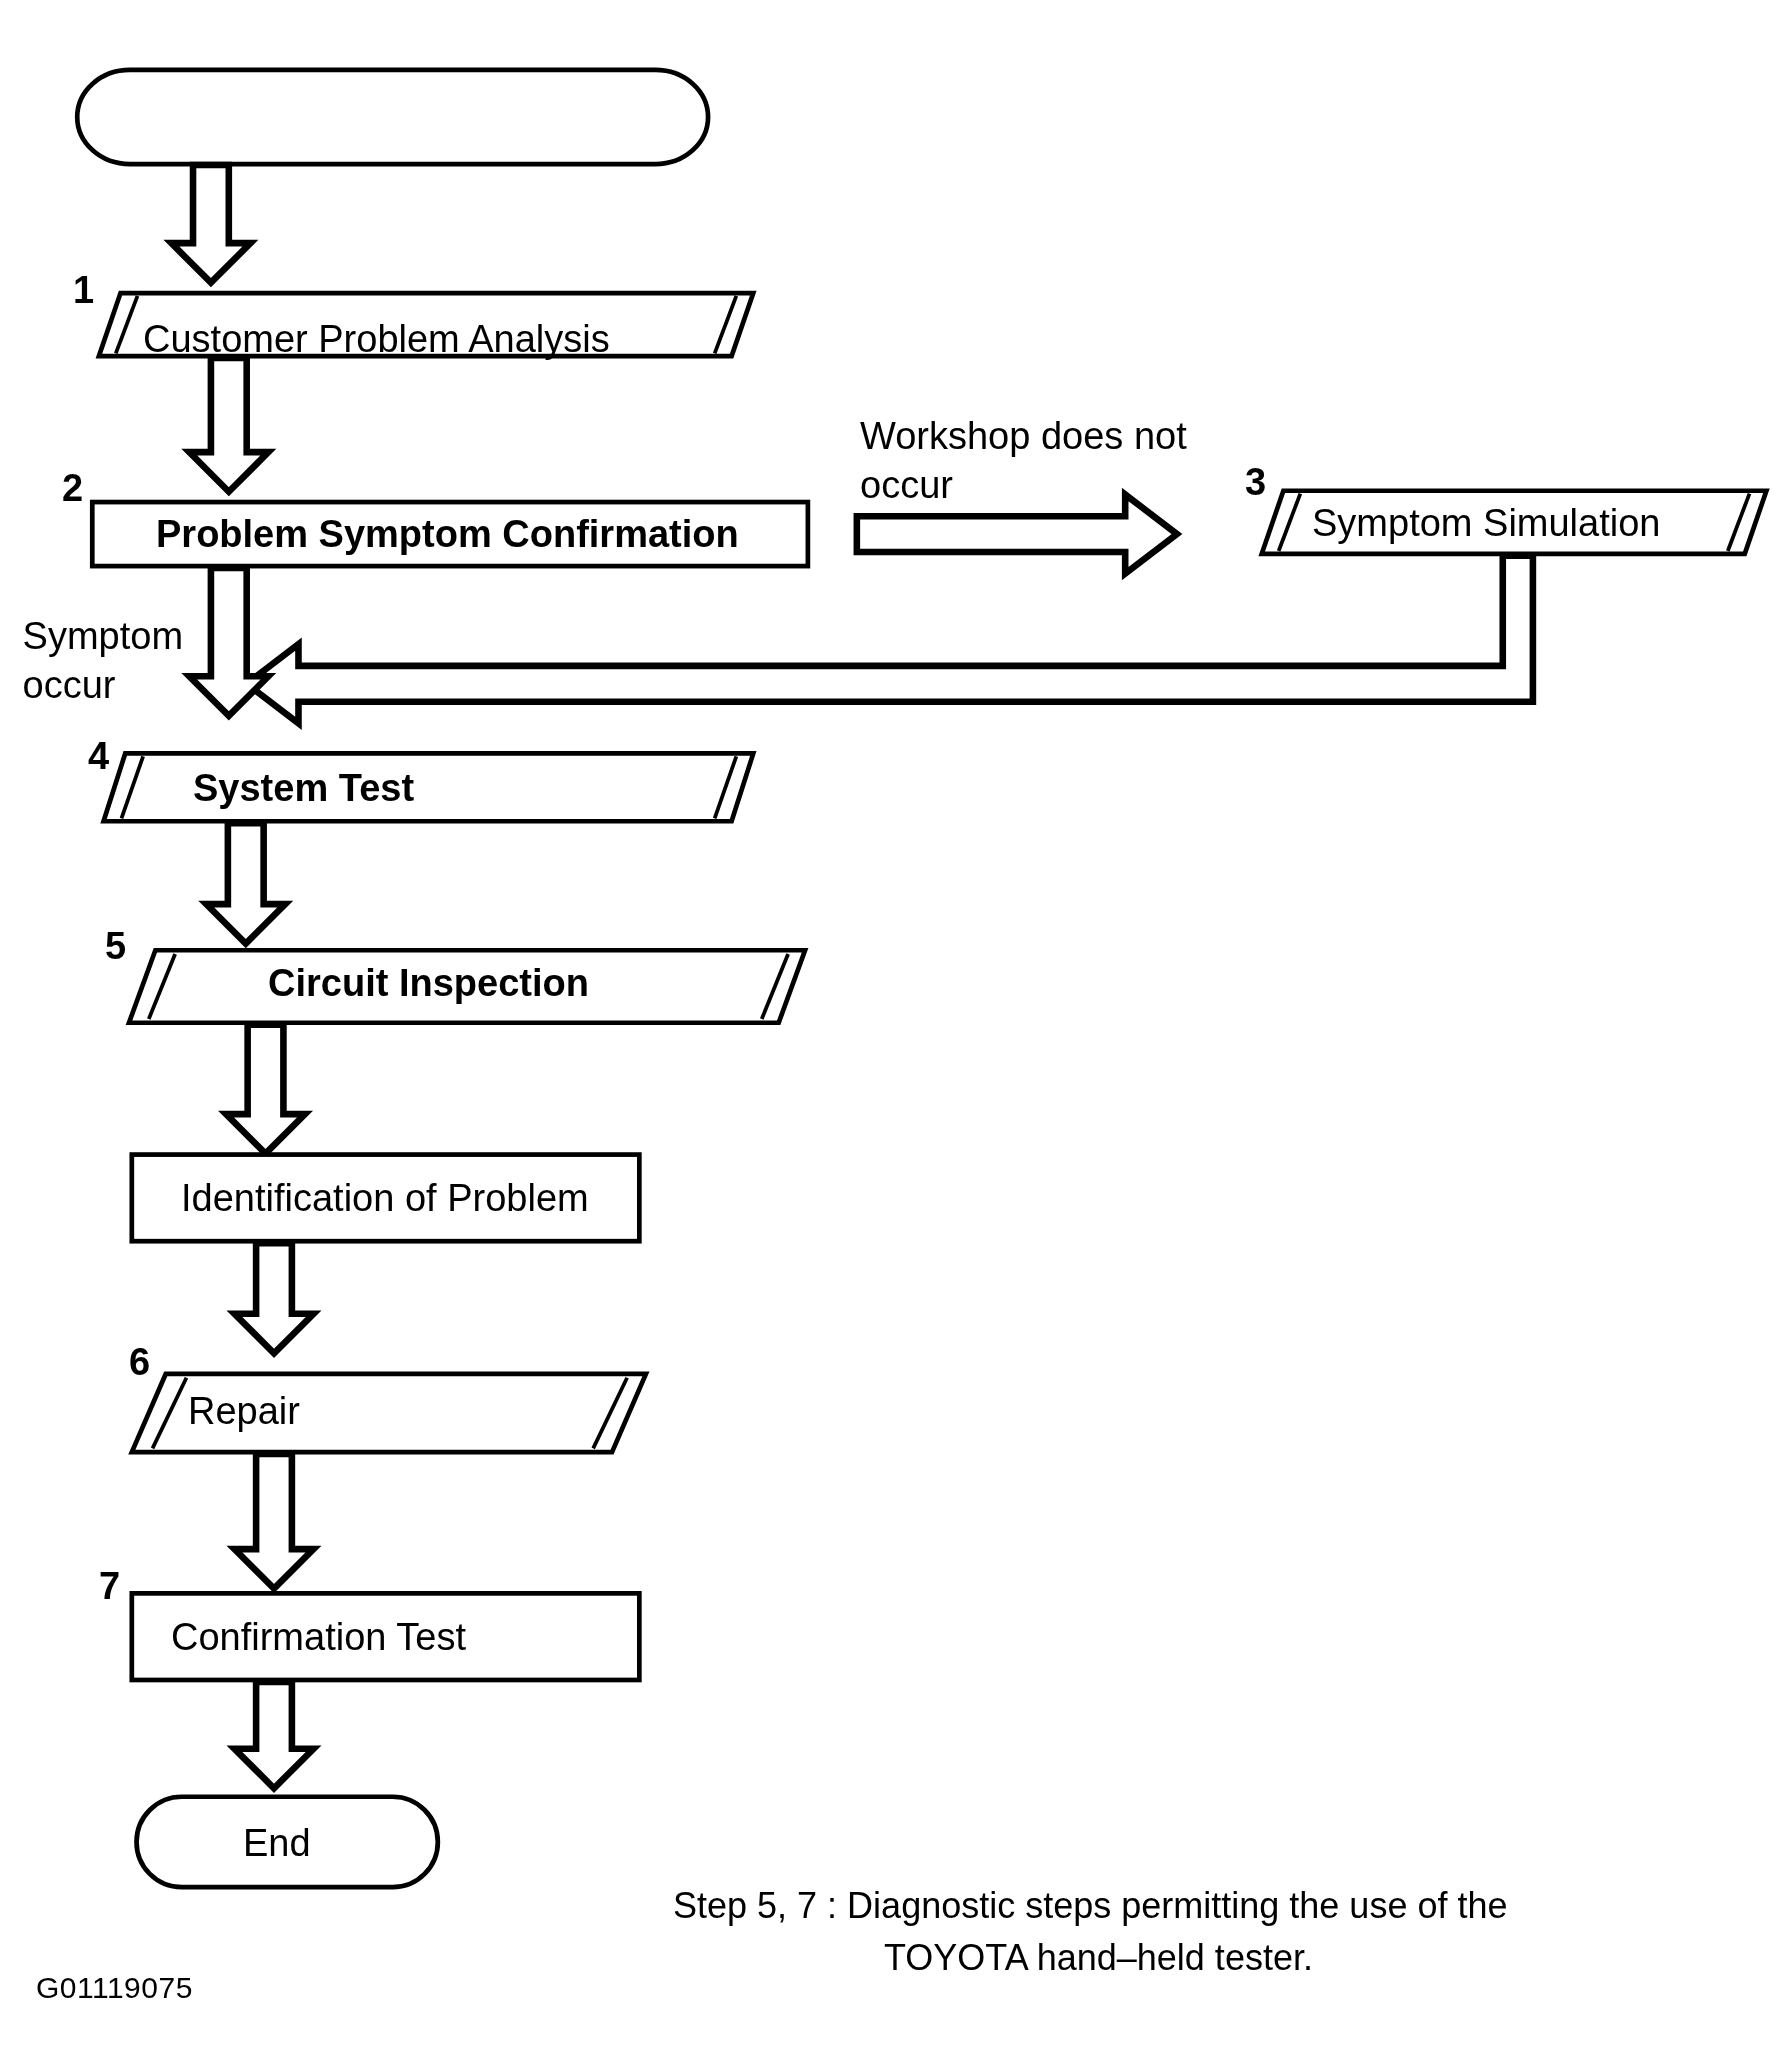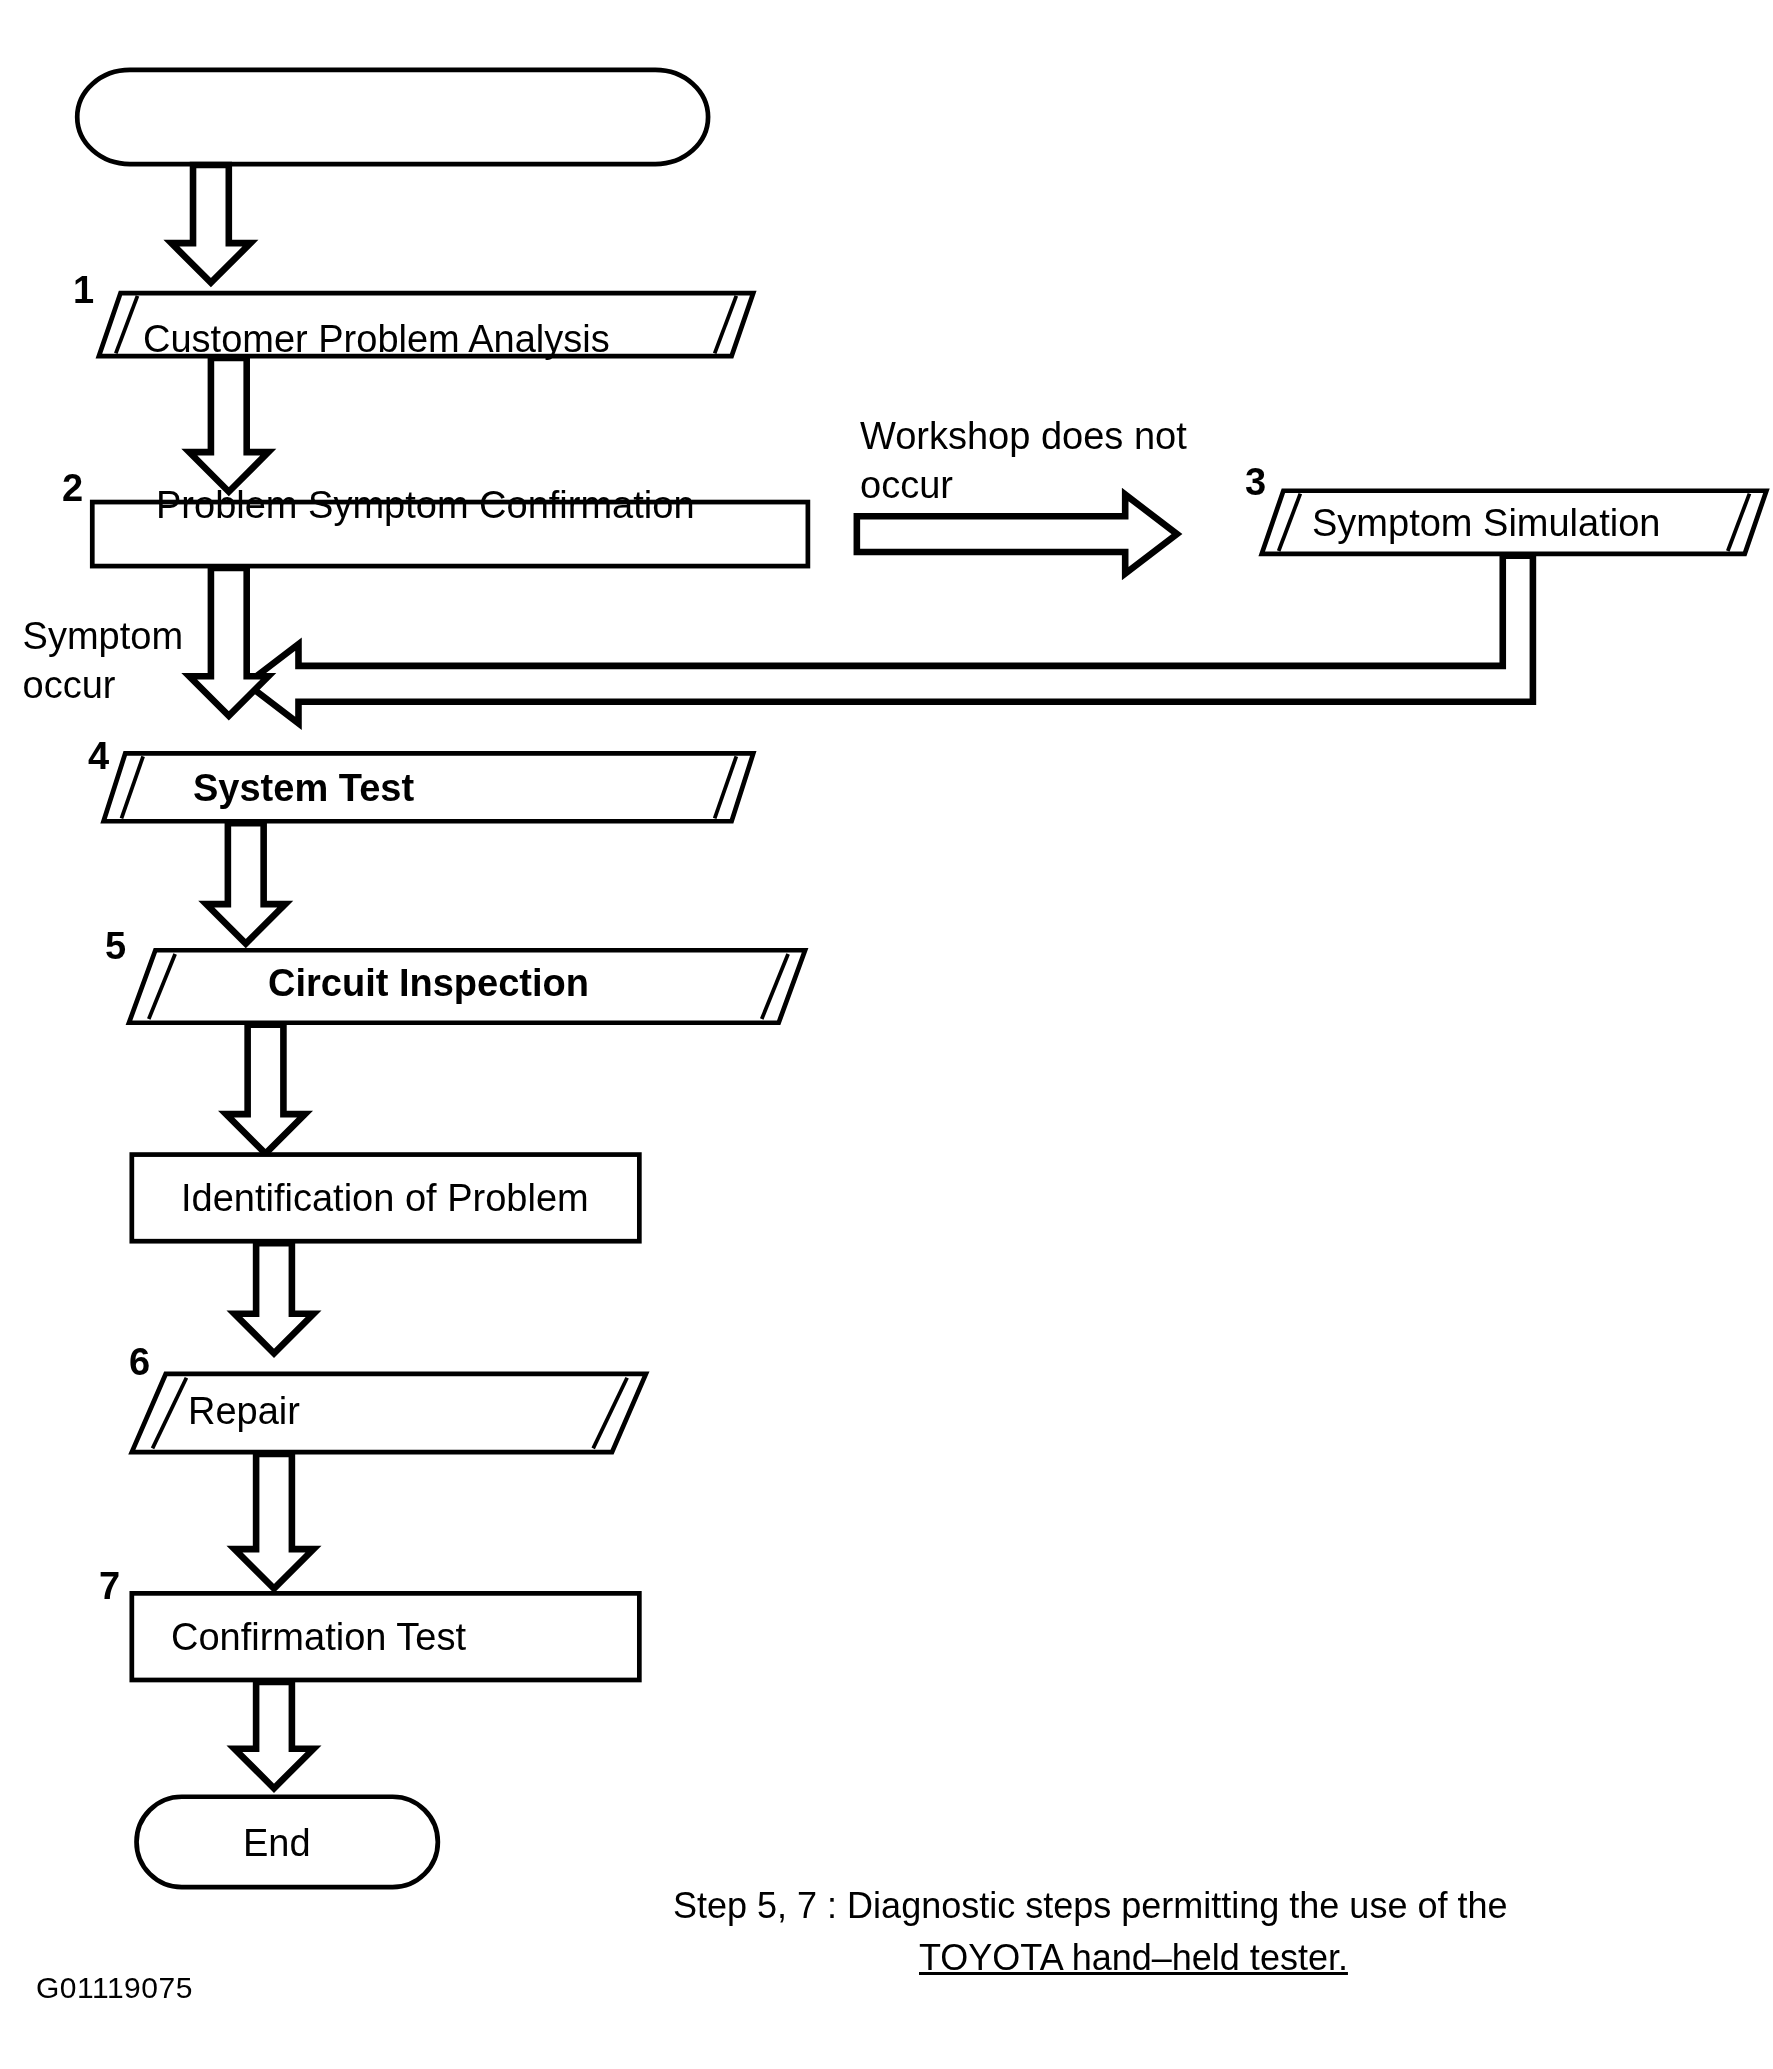--- a/index.html
+++ b/index.html
@@ -143,21 +143,21 @@
 
     <rect class="shape-fill" x="145" y="1908" width="320" height="96" rx="48" ry="48"></rect>
 
   </svg>
 
 
   <div class="step-num" style="left:73px; top:271px;">1</div>
   <div class="node-text" style="left:143px; top:304px;margin-top:16px;">Customer Problem Analysis</div>
 
   <div class="step-num" style="left:62px; top:469px;">2</div>
-  <div class="node-text" style="left:156px; top:486px;">Problem Symptom Confirmation</div>
+  <div class="node-text" style="left:156px; top:515px;font-weight:bold;">Problem Symptom Confirmation</div>
 
   <div class="step-num" style="left:1245px; top:463px;">3</div>
   <div class="node-text" style="left:1312px; top:504px;">Symptom Simulation</div>
 
   <div class="step-num" style="left:88px; top:737px;">4</div>
   <div class="node-text bold" style="left:193px; top:769px;">System Test</div>
 
   <div class="step-num" style="left:105px; top:927px;">5</div>
   <div class="node-text bold" style="left:268px; top:964px;">Circuit Inspection</div>
 
@@ -171,18 +171,18 @@
 
   <div class="node-text" style="left:243px; top:1824px;">End</div>
 
   <div class="edge-label" style="left:860px; top:412px;">Workshop does not
 occur</div>
 
   <div class="edge-label" style="left:22.6px; top:612px;">Symptom
 occur</div>
 
   <div class="footnote" style="left:673px; top:1880px;">Step 5, 7 : Diagnostic steps permitting the use of the</div>
-  <div class="footnote" style="left:919px; top:1932px;text-decoration:underline;">TOYOTA hand–held tester.</div>
+  <div class="footnote" style="left:884px; top:1932px;">TOYOTA hand–held tester.</div>
 
   <div class="figure-id" style="left:36px; top:1971px;">G01119075</div>
 
 </div>
 
 
 </body></html>

